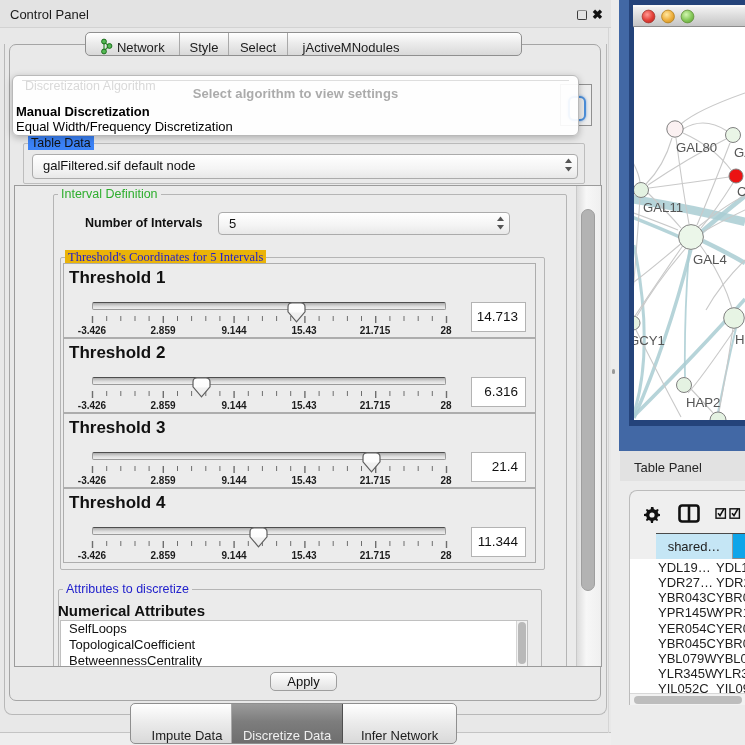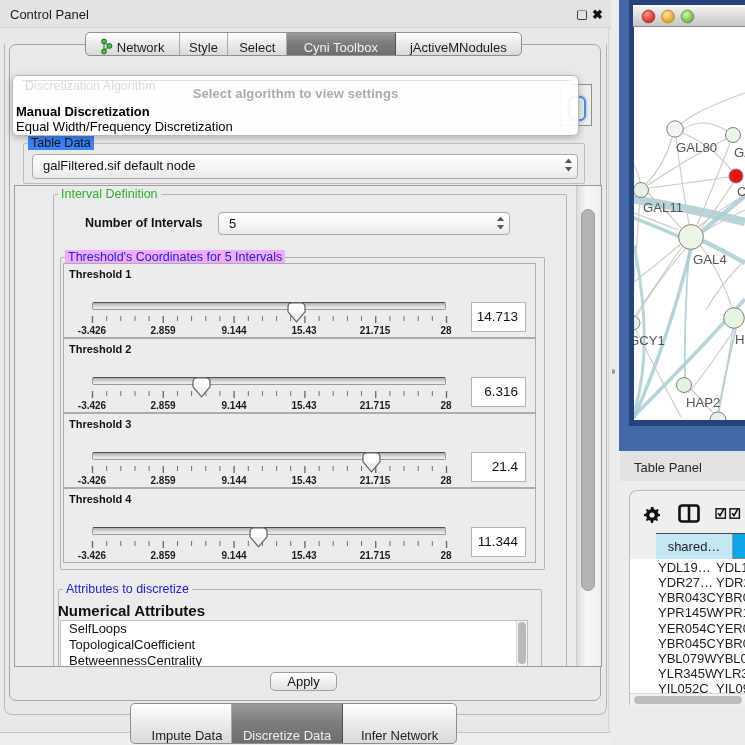--- a/index.html
+++ b/index.html
@@ -49,25 +49,25 @@
    background:linear-gradient(90deg,#dcdcdc,#f7f7f7 40%,#f0f0f0); border-left:1px solid #c9c9c9; }
 #vthumb { position:absolute; left:4px; top:23px; width:14px; height:382px; background:#b3b3b3;
    border-radius:7px; border:1px solid #9e9e9e; }
 
 #intervalGroup { left:38px; top:8px; width:514px; height:640px; border-color:#b5b5b5; }
 #intervalGroup > .gtitle { color:#2eae2e; background:#ebebeb; }
 #nintLabel { position:absolute; left:31px; top:21px; font-size:12.5px; font-weight:bold; color:#111; }
 #nintCombo { position:absolute; left:164px; top:17px; width:292px; height:23px; }
 
 #threshGroup { left:6px; top:62px; width:485px; height:313px; border-color:#b5b5b5; }
-#threshGroup > .gtitle { color:#2121cc; background:#f0abfc; }
+#threshGroup > .gtitle { color:#2121cc; background:#eab308;font-family:Liberation Serif, serif; }
 
 .tpanel { position:absolute; left:48px; width:473px; height:75px; border:1px solid #adadad;
    background:#ececec; }
-.tlab { position:absolute; left:5px; top:4px; font-size:11px; font-weight:bold; color:#111; }
+.tlab { position:absolute; left:5px; top:4px; font-size:17px; font-weight:bold; color:#111; }
 .track { position:absolute; left:28px; top:38px; width:354px; height:7.5px; border:1px solid #9a9a9a;
    border-top:1.6px solid #4e4e4e; border-radius:2px;
    background:linear-gradient(#ababab,#dcdcdc 55%,#efefef); }
 .ticks { display:block; }
 .tl { position:absolute; top:61px; width:70px; text-align:center; font-size:10px; font-weight:bold; color:#1c1c1c; }
 .thumb { display:block; }
 .vbox { position:absolute; left:407px; top:38px; width:55px; height:30px; background:#ffffff;
    border:1px solid #b3b3b3; font-size:13.5px; color:#111; text-align:right;
    line-height:28px; padding-right:7px; }
 
@@ -404,21 +404,20 @@
       <div style="width:94px"><svg width="13" height="17" viewBox="0 0 13 17">
             <line x1="4" y1="4" x2="9" y2="8" stroke="#2f8f2f" stroke-width="1.2"></line>
             <line x1="4" y1="13" x2="9" y2="8" stroke="#2f8f2f" stroke-width="1.2"></line>
             <line x1="4" y1="4" x2="4" y2="13" stroke="#2f8f2f" stroke-width="1.2"></line>
             <circle cx="4" cy="3.5" r="2.4" fill="#53b953" stroke="#1d6e1d" stroke-width="1"></circle>
             <circle cx="9.5" cy="8" r="2.4" fill="#53b953" stroke="#1d6e1d" stroke-width="1"></circle>
             <circle cx="4" cy="13.5" r="2.4" fill="#53b953" stroke="#1d6e1d" stroke-width="1"></circle>
           </svg>&nbsp;Network</div>
       <div style="width:49px">Style</div>
       <div style="width:59px">Select</div>
-      <div style="width:109px" class="sel">Cyni Toolbox</div>
       <div style="width:126px">jActiveMNodules</div>
     </div>
     <div class="seg" id="tabsBot">
       <div style="width:93px">Impute Data</div>
       <div style="width:116px" class="sel">Discretize Data</div>
       <div style="width:118px">Infer Network</div>
     </div>
 
     <div id="outerBox"></div>
       <div id="daFrag"></div>

